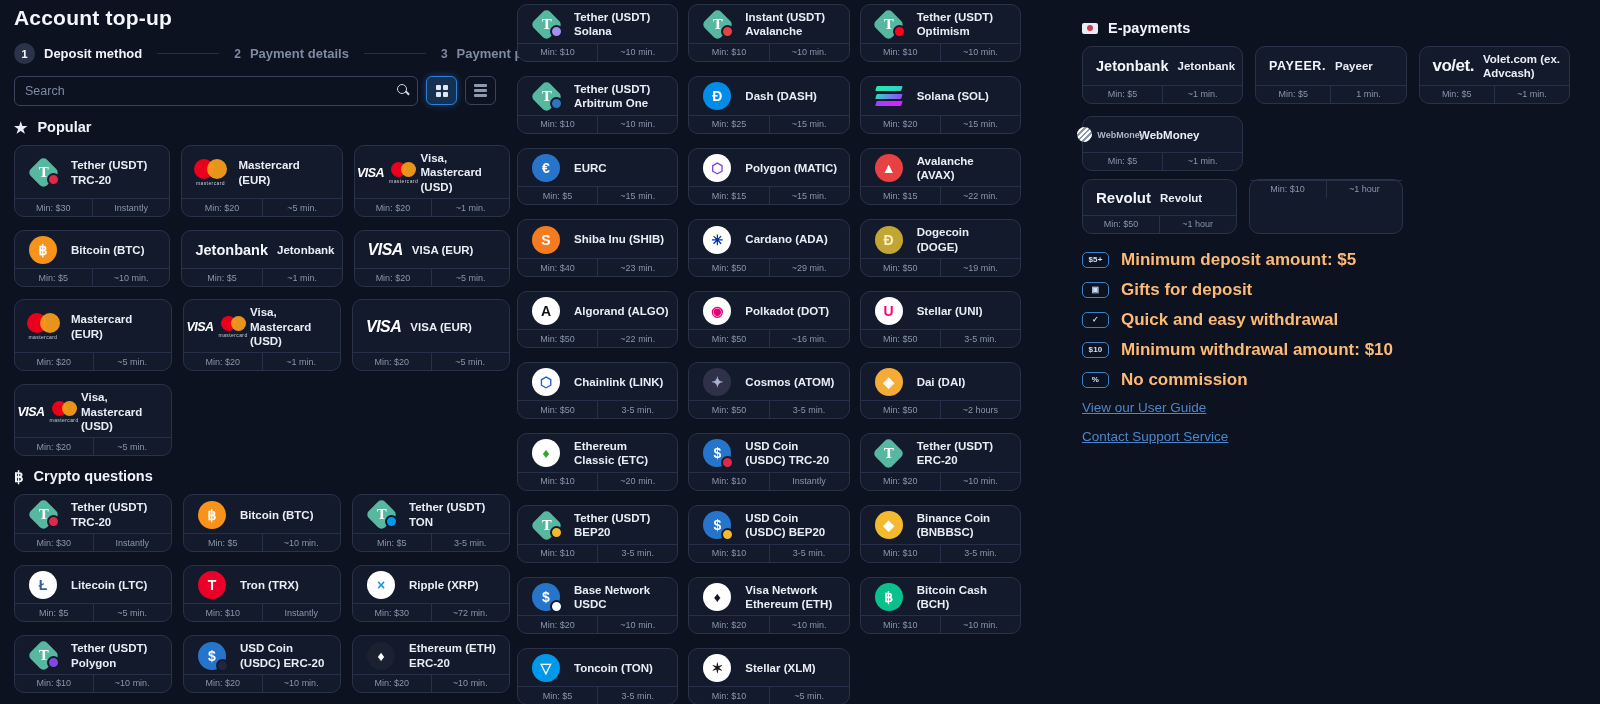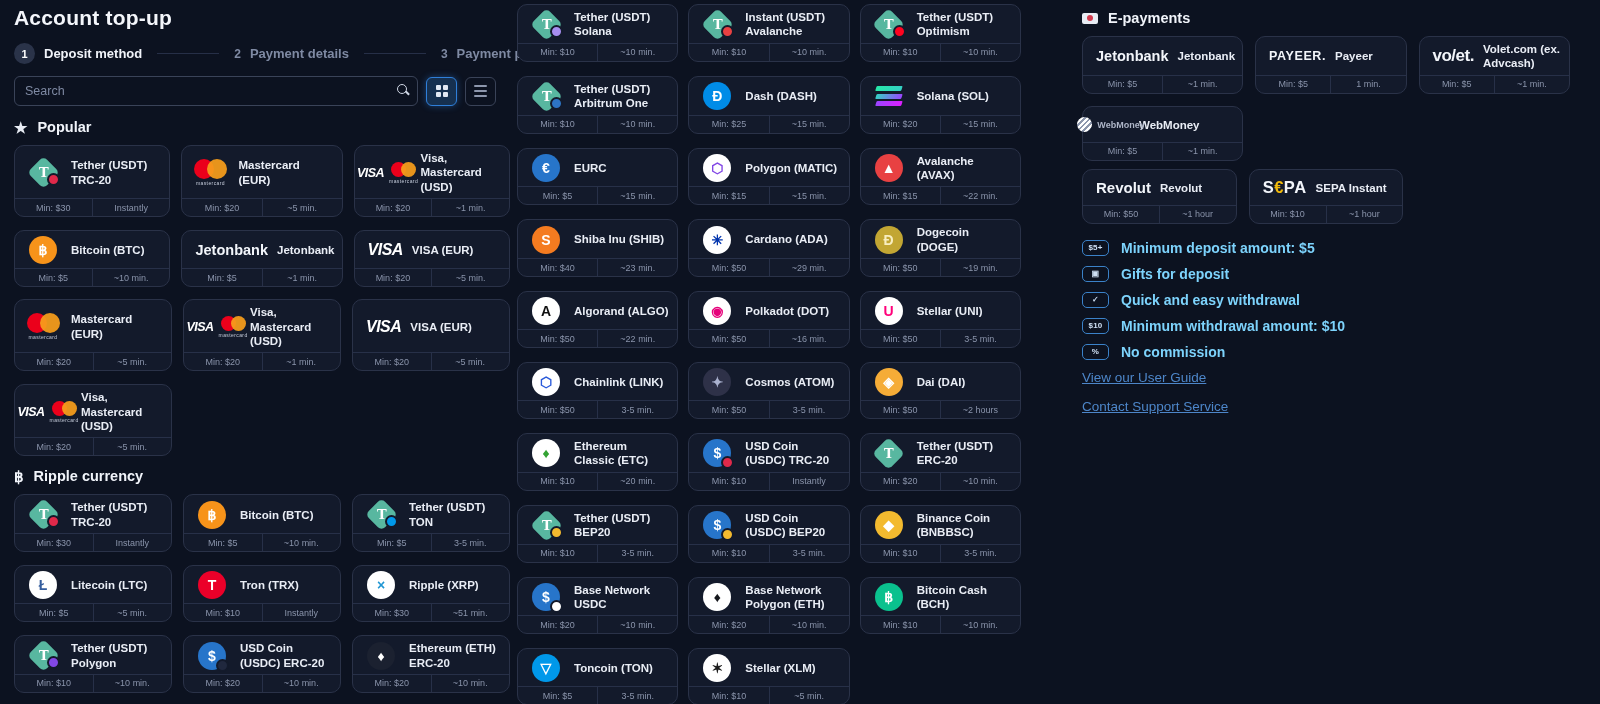--- a/index.html
+++ b/index.html
@@ -1,31 +1,31 @@
 <!DOCTYPE html>
 <html><head>
 <meta charset="utf-8">
 <style>
 *{box-sizing:border-box;margin:0;padding:0}
 html,body{width:1600px;height:704px;overflow:hidden}
 body{background:#0c1220;font-family:"Liberation Sans",sans-serif;color:#e9edf5;position:relative}
 .col-left{position:absolute;left:14px;top:6px;width:496px}
 .col-mid{position:absolute;left:517px;top:4px;width:504px}
-.col-right{position:absolute;left:1082px;top:10px;width:488px}
+.col-right{position:absolute;left:1082px;top:20px;width:488px}
 h1{font-size:21px;font-weight:700;letter-spacing:.2px;margin:0 0 13px;color:#f4f6fb}
 
 .steps{display:flex;align-items:center;white-space:nowrap;margin-bottom:12px}
 .step{display:flex;align-items:center;gap:9px}
 .stepnum{color:#7f8aa3;font-size:12px;font-weight:700}
 .step.active .stepnum{width:21px;height:21px;border-radius:50%;background:#2a3349;color:#fff;display:flex;align-items:center;justify-content:center;font-size:11px}
 .steplabel{font-size:13px;color:#7f8aa3;font-weight:600}
 .step.active .steplabel{color:#f1f4fa;font-weight:700}
 .step-sep{width:62px;height:1px;background:#262f47;margin:0 15px;flex:none}
 
-.search-row{display:flex;gap:8px;margin-bottom:13px;align-items:center}
+.search-row{display:flex;gap:8px;margin-bottom:13px;}
 .search-box{position:relative;flex:1;max-width:404px}
 .search-box input{width:100%;height:30px;background:transparent;border:1px solid #3a4358;border-radius:6px;color:#d7deeb;padding:0 30px 0 10px;font-size:12.5px;font-family:inherit;outline:none}
 input::placeholder{color:#7f8aa3}
 .mag{position:absolute;right:11px;top:8px;width:10px;height:10px;border:1.6px solid #cfd6e4;border-radius:50%}
 .mag::after{content:"";position:absolute;width:5px;height:1.6px;background:#cfd6e4;transform:rotate(45deg);right:-4px;bottom:-1px}
 .viewbtn{width:31px;height:29px;border-radius:6px;background:transparent;border:1px solid #3a4358;display:flex;align-items:center;justify-content:center;cursor:pointer;padding:0;flex:none}
 .viewbtn.active{border-color:#2f7fd9;background:#16304f;box-shadow:0 0 7px rgba(47,127,217,.45)}
 .ic-grid{display:grid;grid-template-columns:5px 5px;gap:2px}
 .ic-grid i{width:5px;height:5px;background:#e2e8f2;border-radius:1px}
 .ic-list{display:grid;gap:2.5px}
@@ -84,21 +84,21 @@
 .sol i:nth-child(2){background:linear-gradient(90deg,#35d0c5,#9945ff)}
 .sol i:nth-child(3){background:linear-gradient(90deg,#9945ff,#dc1fff)}
 .wmny{display:flex;align-items:center;gap:5px}
 .globe{width:15px;height:15px;border-radius:50%;background:repeating-linear-gradient(-45deg,#ffffff 0 2px,#8d97ad 2px 4px);flex:none}
 .wmtext{font-size:9px;font-weight:700;color:#aeb6c8}
 
 .bankhead{margin-top:8px}
 .features{margin:16px 0 0}
 .feature{display:flex;align-items:center;gap:12px;margin-bottom:10px}
 .f-icon{width:27px;height:16px;border:1.4px solid #3b82c9;border-radius:5px;color:#cfe0f5;font-size:8px;font-weight:700;display:flex;align-items:center;justify-content:center;flex:none;letter-spacing:.2px}
-.f-text{font-size:14px;font-weight:600;color:#7dd3fc}
+.f-text{font-size:17px;font-weight:600;color:#fdba74}
 .help-heading{font-size:15px;font-weight:700;line-height:1.4;margin:15px 0 14px;max-width:474px;color:#f2f5fa}
 .hlink{display:table;color:#4d86c9;font-size:13.5px;text-decoration:underline;margin-bottom:14px;cursor:pointer}
 </style>
 </head>
 <body>
 
 <div class="col-left">
   <h1>Account top-up</h1>
 
   <div class="steps">
@@ -307,21 +307,21 @@
         </div>
         <div class="tile-foot">
           <span class="cell">Min: $20</span>
           <span class="cell">~5 min.</span>
         </div>
       </div>
     </div>
 
   <div class="sec-head">
     <span class="icon-btc">฿</span>
-    <span>Ripple currency</span>
+    <span>Crypto questions</span>
   </div>
   <div class="grid" id="grid-crypto">
       <div class="tile">
         <div class="tile-top">
           <span class="iconbox">
             <span class="tether">
               <span>T</span>
             </span>
             <span class="badge" style="background: rgb(224, 41, 74);"></span>
           </span>
@@ -385,21 +385,21 @@
       </div>
       <div class="tile">
         <div class="tile-top">
           <span class="iconbox">
             <span class="cicon" style="background: rgb(255, 255, 255); color: rgb(33, 150, 211);">×</span>
           </span>
           <div class="tile-name">Ripple (XRP)</div>
         </div>
         <div class="tile-foot">
           <span class="cell">Min: $30</span>
-          <span class="cell">~51 min.</span>
+          <span class="cell">~72 min.</span>
         </div>
       </div>
       <div class="tile">
         <div class="tile-top">
           <span class="iconbox">
             <span class="tether">
               <span>T</span>
             </span>
             <span class="badge" style="background: rgb(130, 71, 229);"></span>
           </span>
@@ -762,21 +762,21 @@
         <div class="tile-foot">
           <span class="cell">Min: $20</span>
           <span class="cell">~10 min.</span>
         </div>
       </div>
       <div class="tile">
         <div class="tile-top">
           <span class="iconbox">
             <span class="cicon" style="background: rgb(255, 255, 255); color: rgb(22, 24, 29);">♦</span>
           </span>
-          <div class="tile-name">Base Network Polygon (ETH)</div>
+          <div class="tile-name">Visa Network Ethereum (ETH)</div>
         </div>
         <div class="tile-foot">
           <span class="cell">Min: $20</span>
           <span class="cell">~10 min.</span>
         </div>
       </div>
       <div class="tile">
         <div class="tile-top">
           <span class="iconbox">
             <span class="cicon" style="background: rgb(10, 193, 142); color: rgb(255, 255, 255);">฿</span>
@@ -881,26 +881,20 @@
             <span class="wm wm-revolut">Revolut</span>
           </span>
           <div class="tile-name">Revolut</div>
         </div>
         <div class="tile-foot">
           <span class="cell">Min: $50</span>
           <span class="cell">~1 hour</span>
         </div>
       </div>
       <div class="tile">
-        <div class="tile-top">
-          <span class="iconbox wmbox">
-            <span class="wm wm-sepa"><span>S</span><span class="eur">€</span><span>P</span><span>A</span></span>
-          </span>
-          <div class="tile-name">SEPA Instant</div>
-        </div>
         <div class="tile-foot">
           <span class="cell">Min: $10</span>
           <span class="cell">~1 hour</span>
         </div>
       </div>
     </div>
 
   <div class="features" id="features">
       <div class="feature">
         <span class="f-icon">$5+</span>

